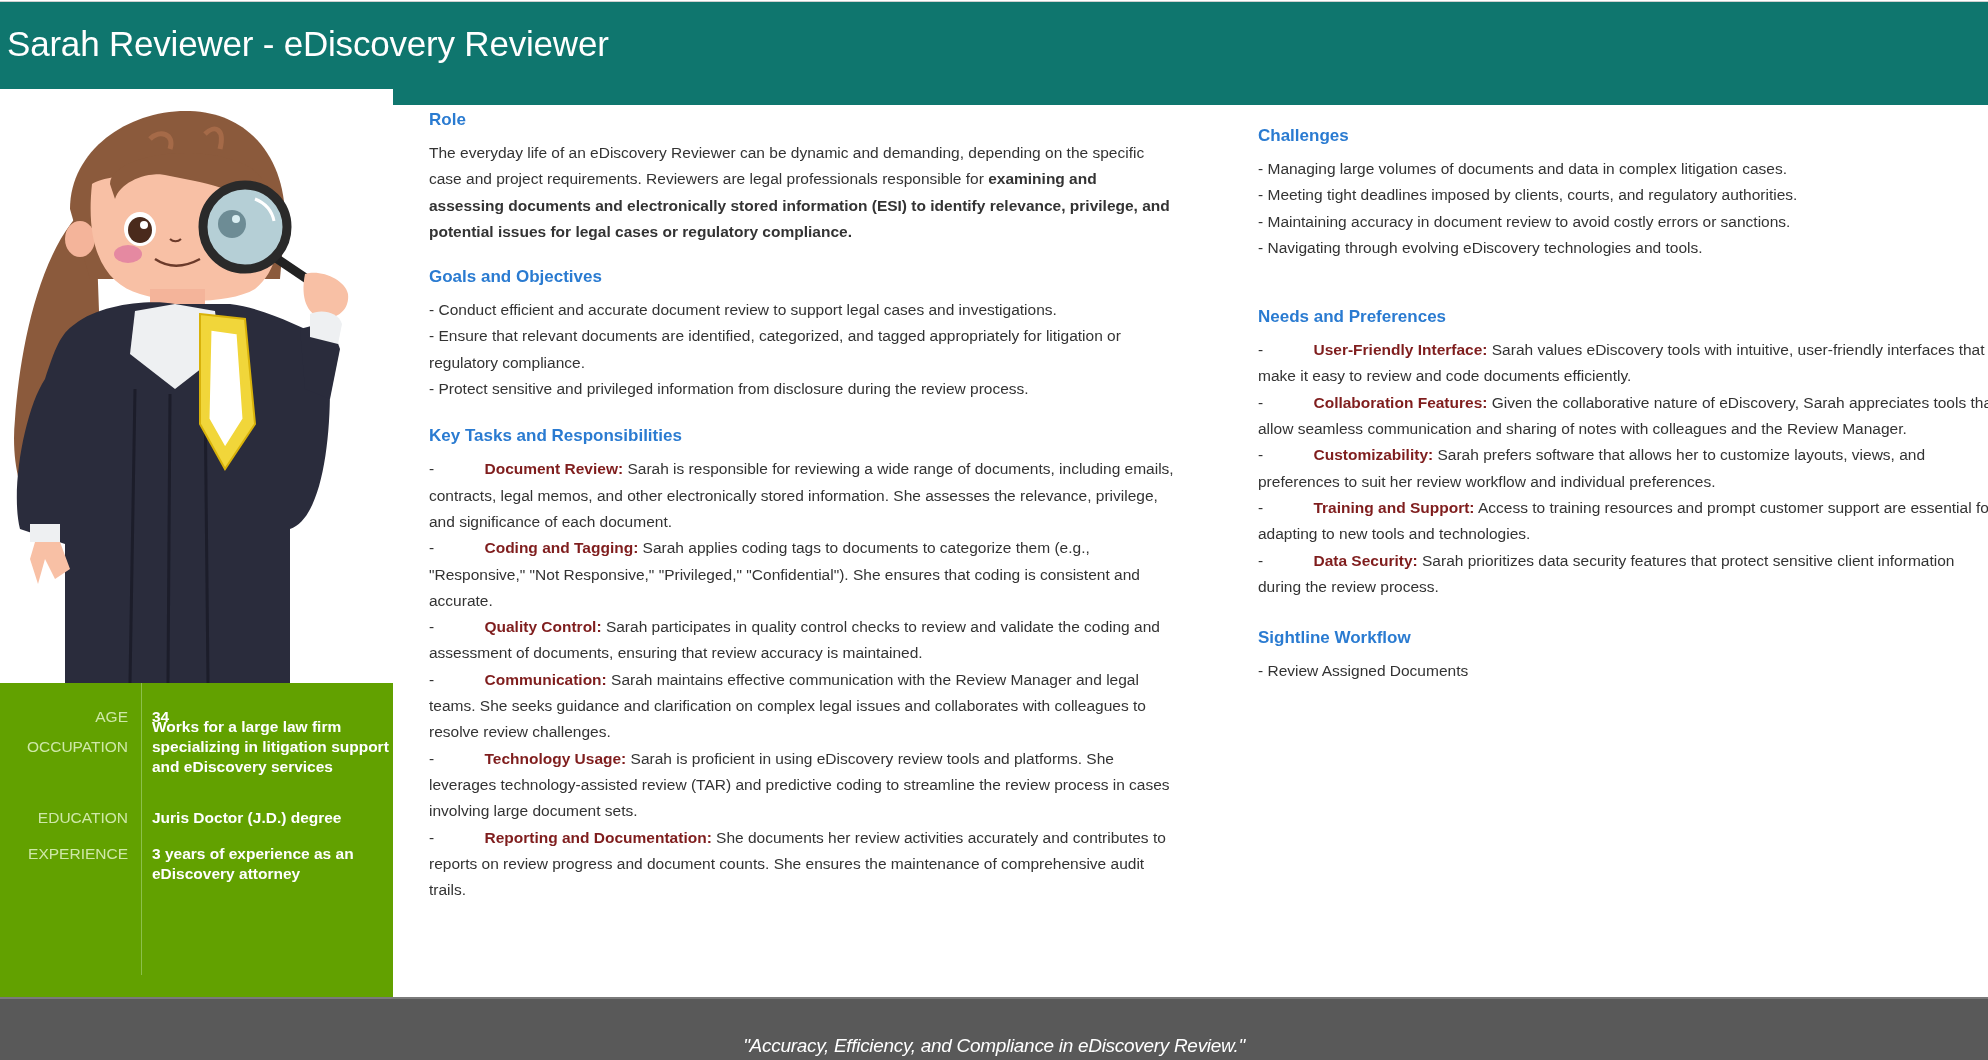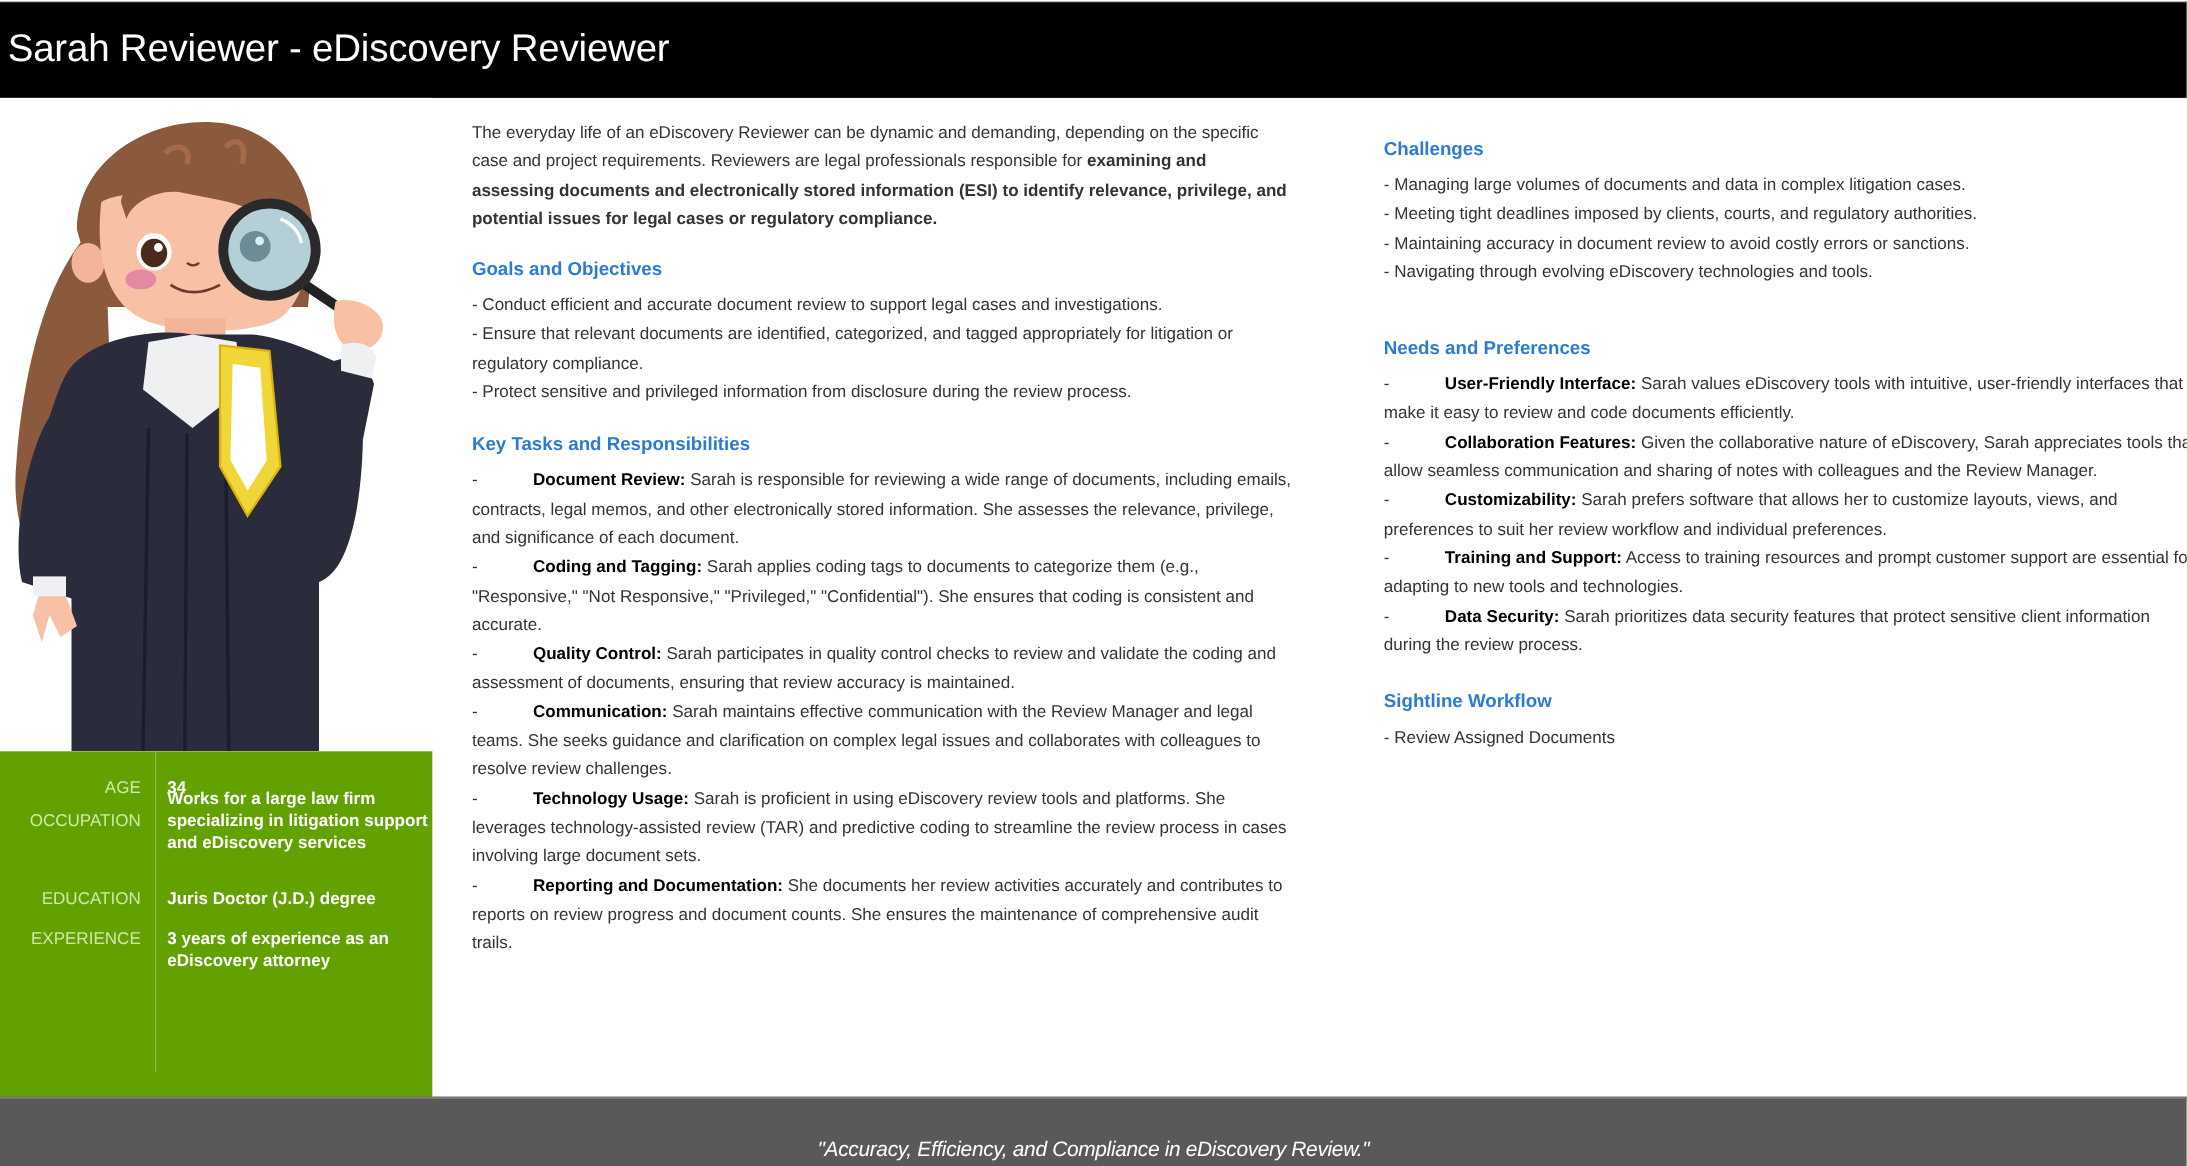--- a/index.html
+++ b/index.html
@@ -1,21 +1,21 @@
 <!DOCTYPE html>
 <html><head>
 <meta charset="utf-8">
 <style>
   * { box-sizing: border-box; margin: 0; padding: 0; }
   html, body { width: 1988px; height: 1060px; overflow: hidden; background: #ffffff; }
   body { font-family: "Liberation Sans", "DejaVu Sans", sans-serif; color: #333333; position: relative; }
 
   .header {
-    position: absolute; left: 0; top: 1px; width: 1988px; height: 88px;
-    background: #000000;
+    position: absolute; left: 0; top: 1px; width: 1988px; height: 104px;
+    background: #0f766e;
     border-top: 1px solid #cfcfcf;
   }
   .header-title {
     position: absolute; left: 7px; top: 22px;
     font-size: 35px; font-weight: normal; color: #ffffff; letter-spacing: -0.2px;
   }
 
   .portrait {
     position: absolute; left: 0; top: 89px; width: 393px; height: 594px;
     background: #ffffff; overflow: hidden;
@@ -41,21 +41,21 @@
   .col { position: absolute; font-size: 15.5px; line-height: 26.3px; color: #333333; }
   .col-mid { left: 429px; top: 108px; width: 745px; }
   .col-right { left: 1258px; top: 124px; width: 740px; }
 
   .section-title {
     color: #2a7bd1; font-weight: bold; font-size: 17px; line-height: 24px;
     margin-bottom: 8px;
   }
   .para { margin-bottom: 22px; }
   .list-item { display: block; }
-  .list-item b { color: #000000; font-weight: bold; padding-left: 46px; }
+  .list-item b { color: #7f1d1d; font-weight: bold; padding-left: 46px; }
   .section { margin-bottom: 22px; }
 
   .footer {
     position: absolute; left: 0; top: 997px; width: 1988px; height: 63px;
     background: #595959; border-top: 2px solid #7a7a7a;
   }
   .footer-quote {
     position: absolute; left: 0; right: 0; top: 36px; text-align: center;
     font-style: italic; color: #ffffff; font-size: 19px; letter-spacing: -0.3px;
   }
@@ -142,20 +142,21 @@
 
   <div class="info-row" style="top:161px;">
     <div class="info-label">EXPERIENCE</div>
     <div class="info-value">3 years of experience as an eDiscovery attorney</div>
   </div>
 
 </div>
 
 <div class="col col-mid">
   <div class="section">
+    <div class="section-title">Role</div>
     <div class="para"><span>The everyday life of an eDiscovery Reviewer can be dynamic and demanding, depending on the specific case and project requirements. Reviewers are legal professionals responsible for </span><b>examining and assessing documents and electronically stored information (ESI) to identify relevance, privilege, and potential issues for legal cases or regulatory compliance.</b></div>
   </div>
 
   <div class="section" style="margin-top:-2px;">
     <div class="section-title">Goals and Objectives</div>
     <div>
       <span class="list-item">- Conduct efficient and accurate document review to support legal cases and investigations.</span>
       <span class="list-item">- Ensure that relevant documents are identified, categorized, and tagged appropriately for litigation or regulatory compliance.</span>
       <span class="list-item">- Protect sensitive and privileged information from disclosure during the review process.</span>
     </div>

